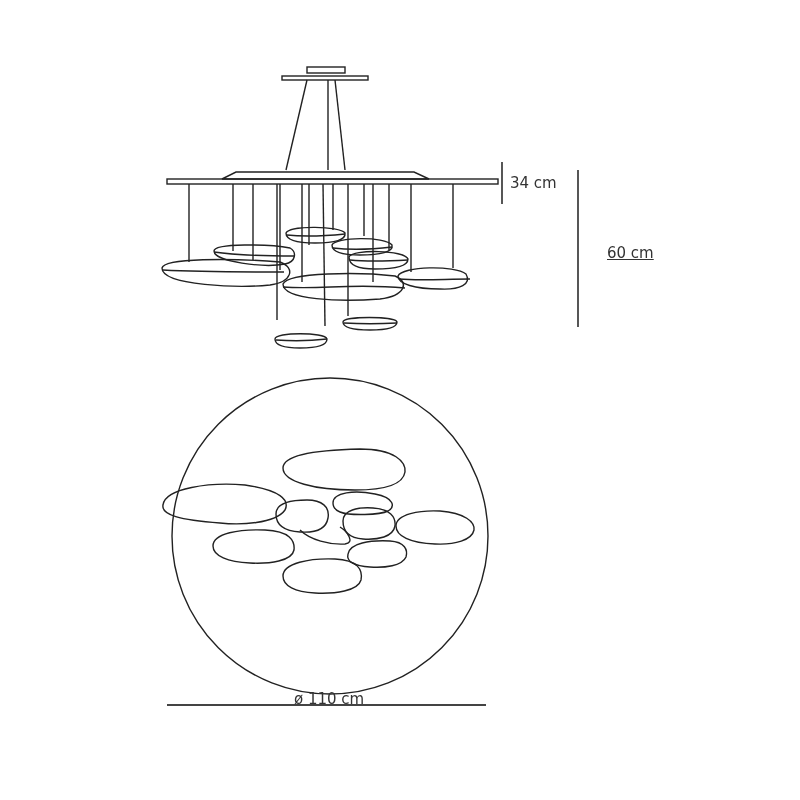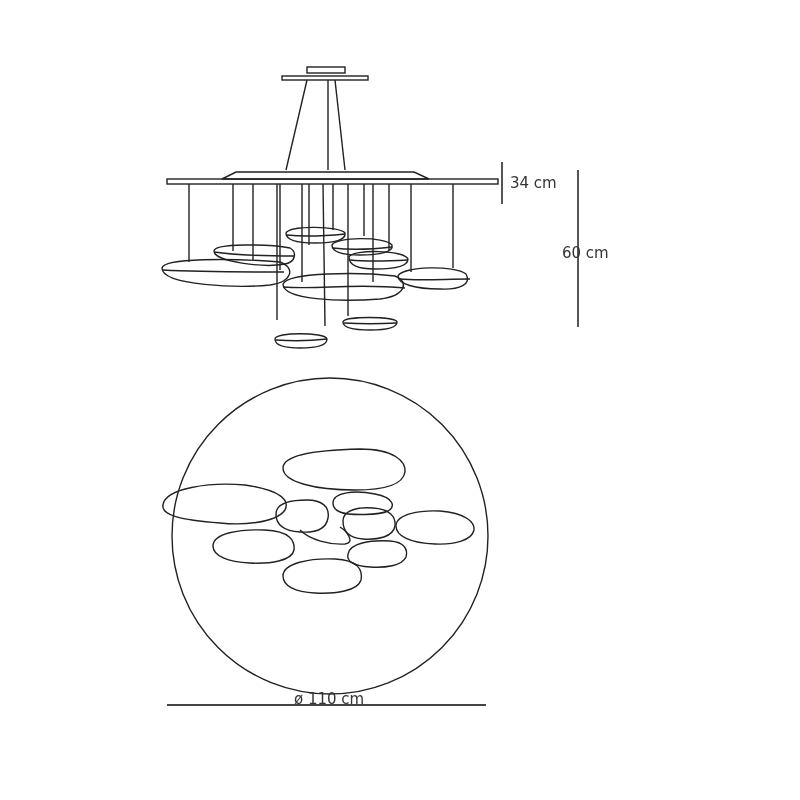--- a/index.html
+++ b/index.html
@@ -83,15 +83,15 @@
         <path class="s" d="M213,546 C213,533 240,529 265,530 C290,531 295,541 294,550 C292,561 270,564 250,563 C228,562 213,556 213,546 Z"></path>
         <path class="s" d="M348,554 C350,543 370,540 390,541 C405,542 408,550 406,557 C402,566 385,568 370,567 C355,566 346,562 348,554 Z"></path>
         <path class="s" d="M283,576 C283,563 310,558 335,559 C358,560 363,570 361,580 C358,591 335,594 315,593 C295,592 283,586 283,576 Z"></path>
       </g>
     </g>
 
     <line class="d" x1="167" y1="705" x2="486" y2="705"></line>
   </svg>
 
   <div class="label" style="left:510px; top:174px;">34 cm</div>
-  <div class="label" style="left:562px; top:244px;">60 cm</div>
+  <div class="label" style="left:607px; top:244px;text-decoration:underline;">60 cm</div>
   <div class="label" style="left:294px; top:690px;">ø 110 cm</div>
 </div>
 
 </body></html>

